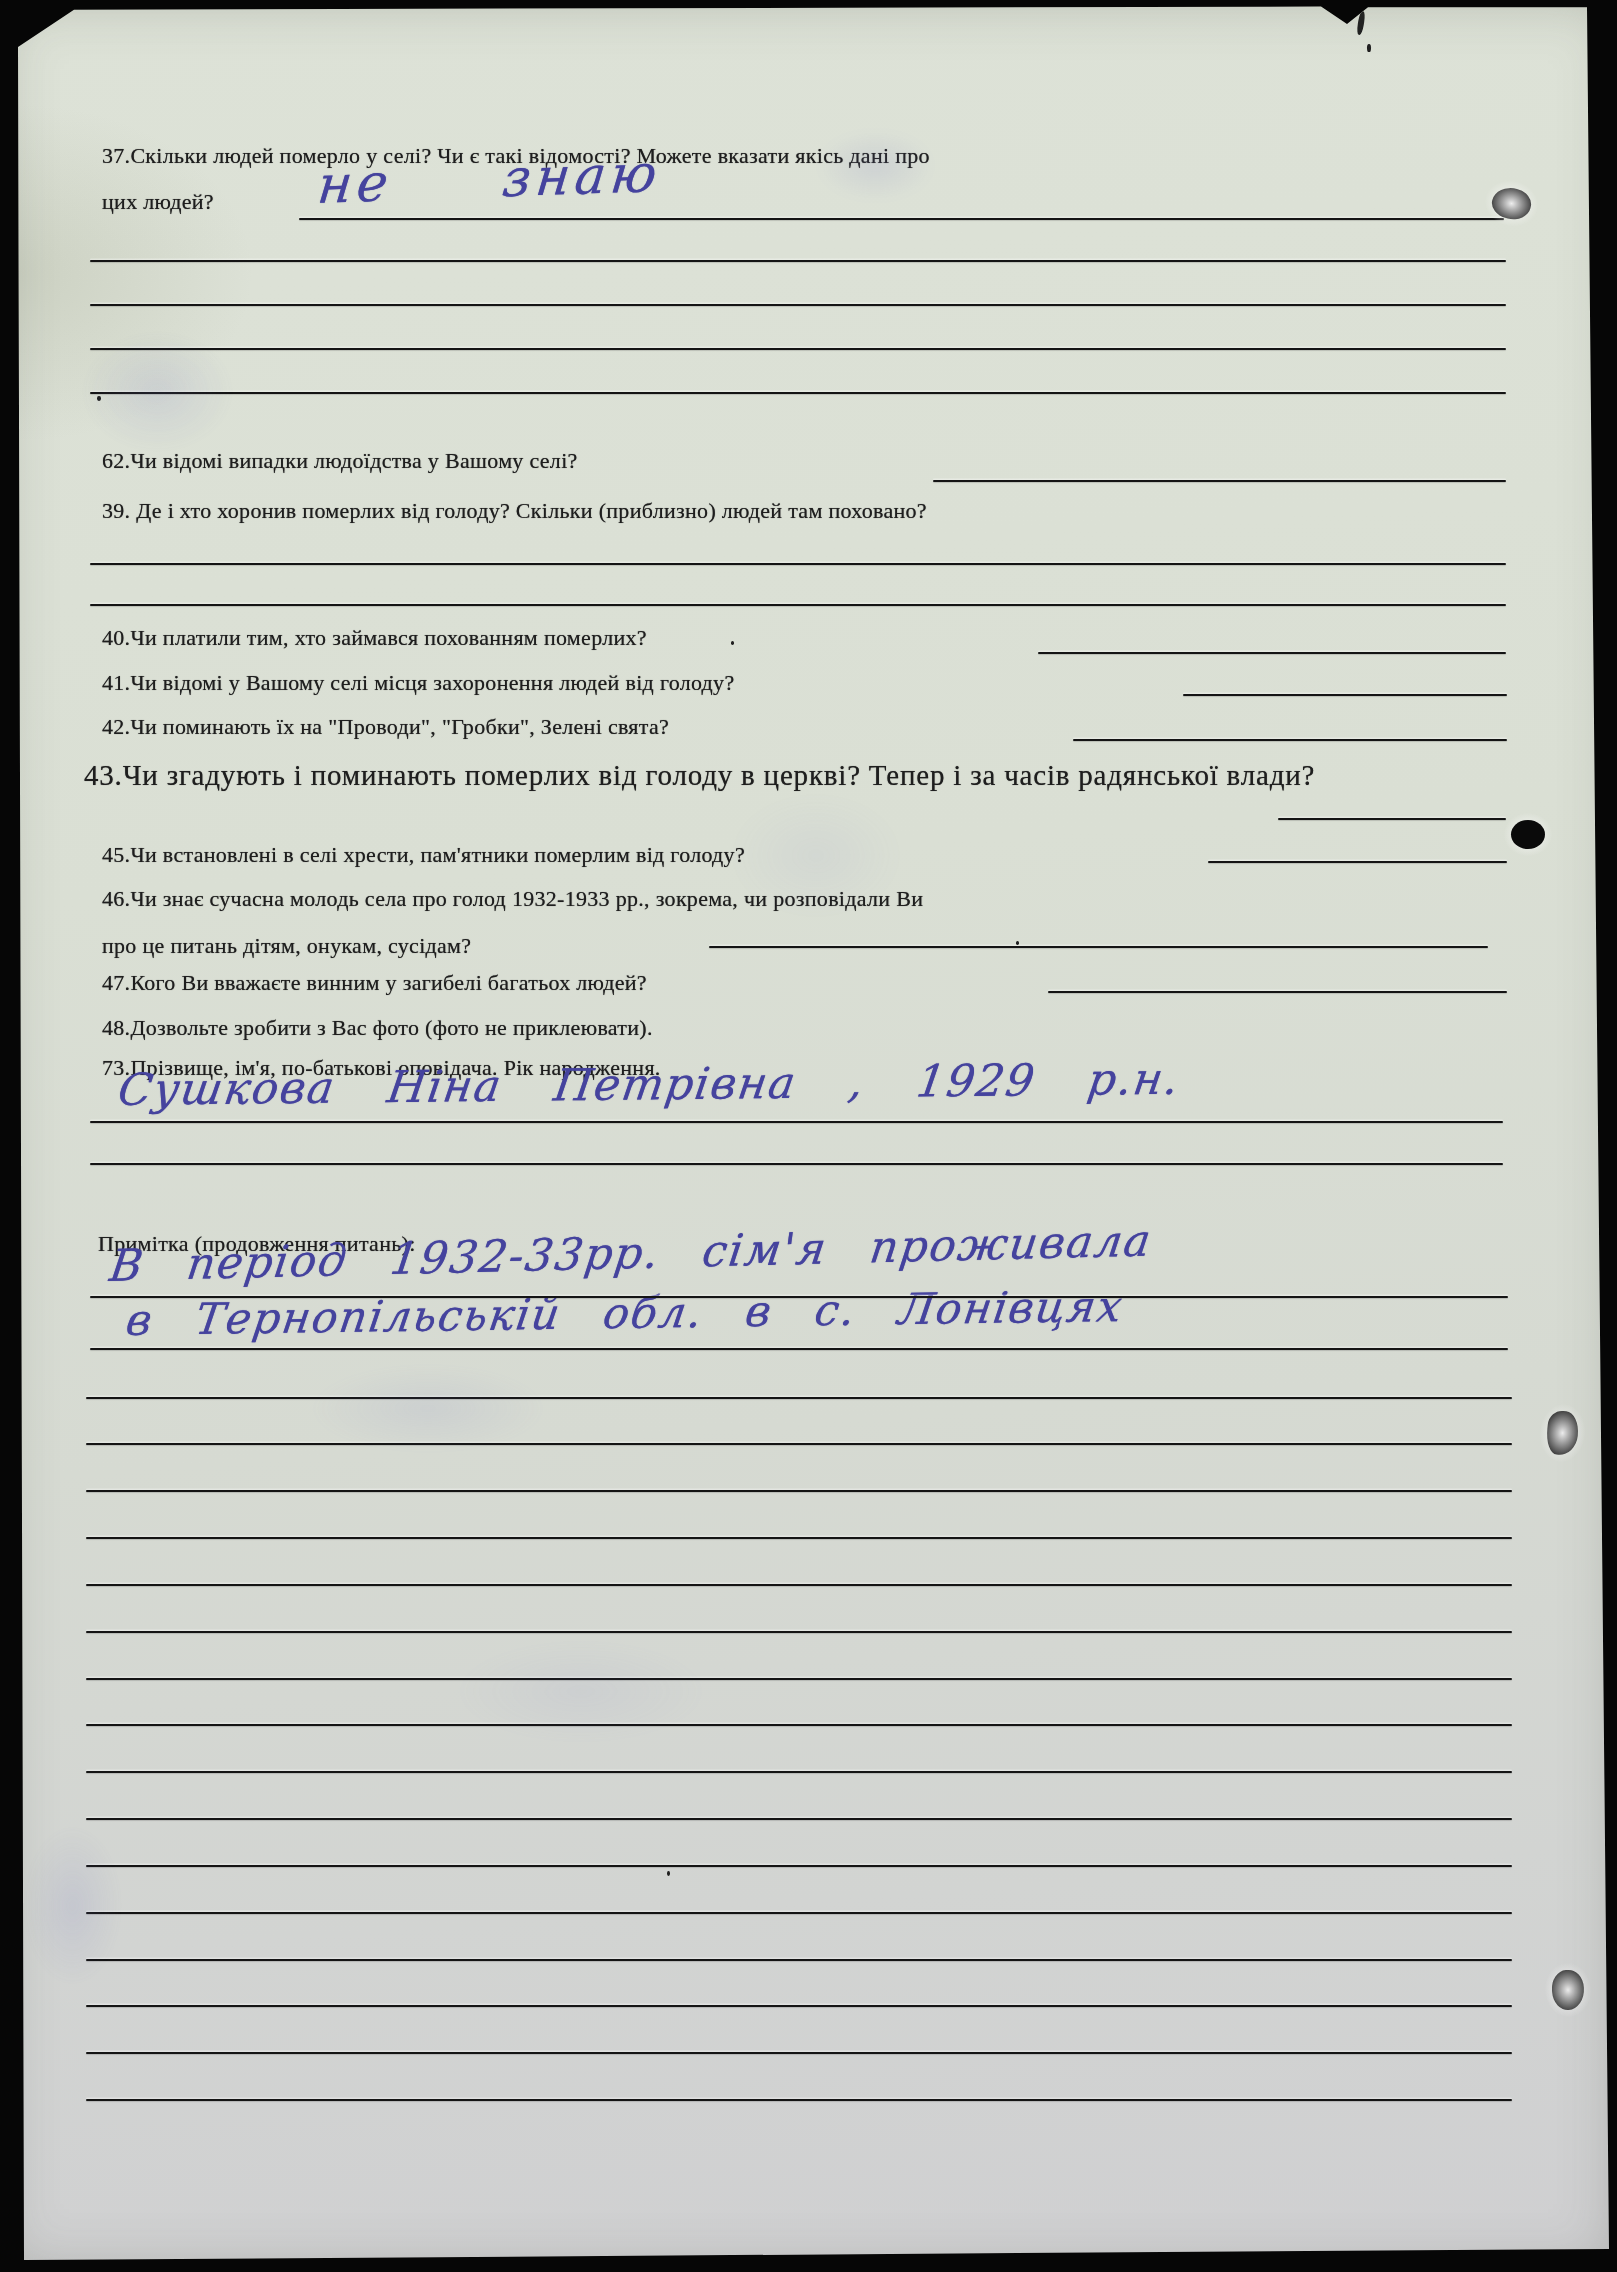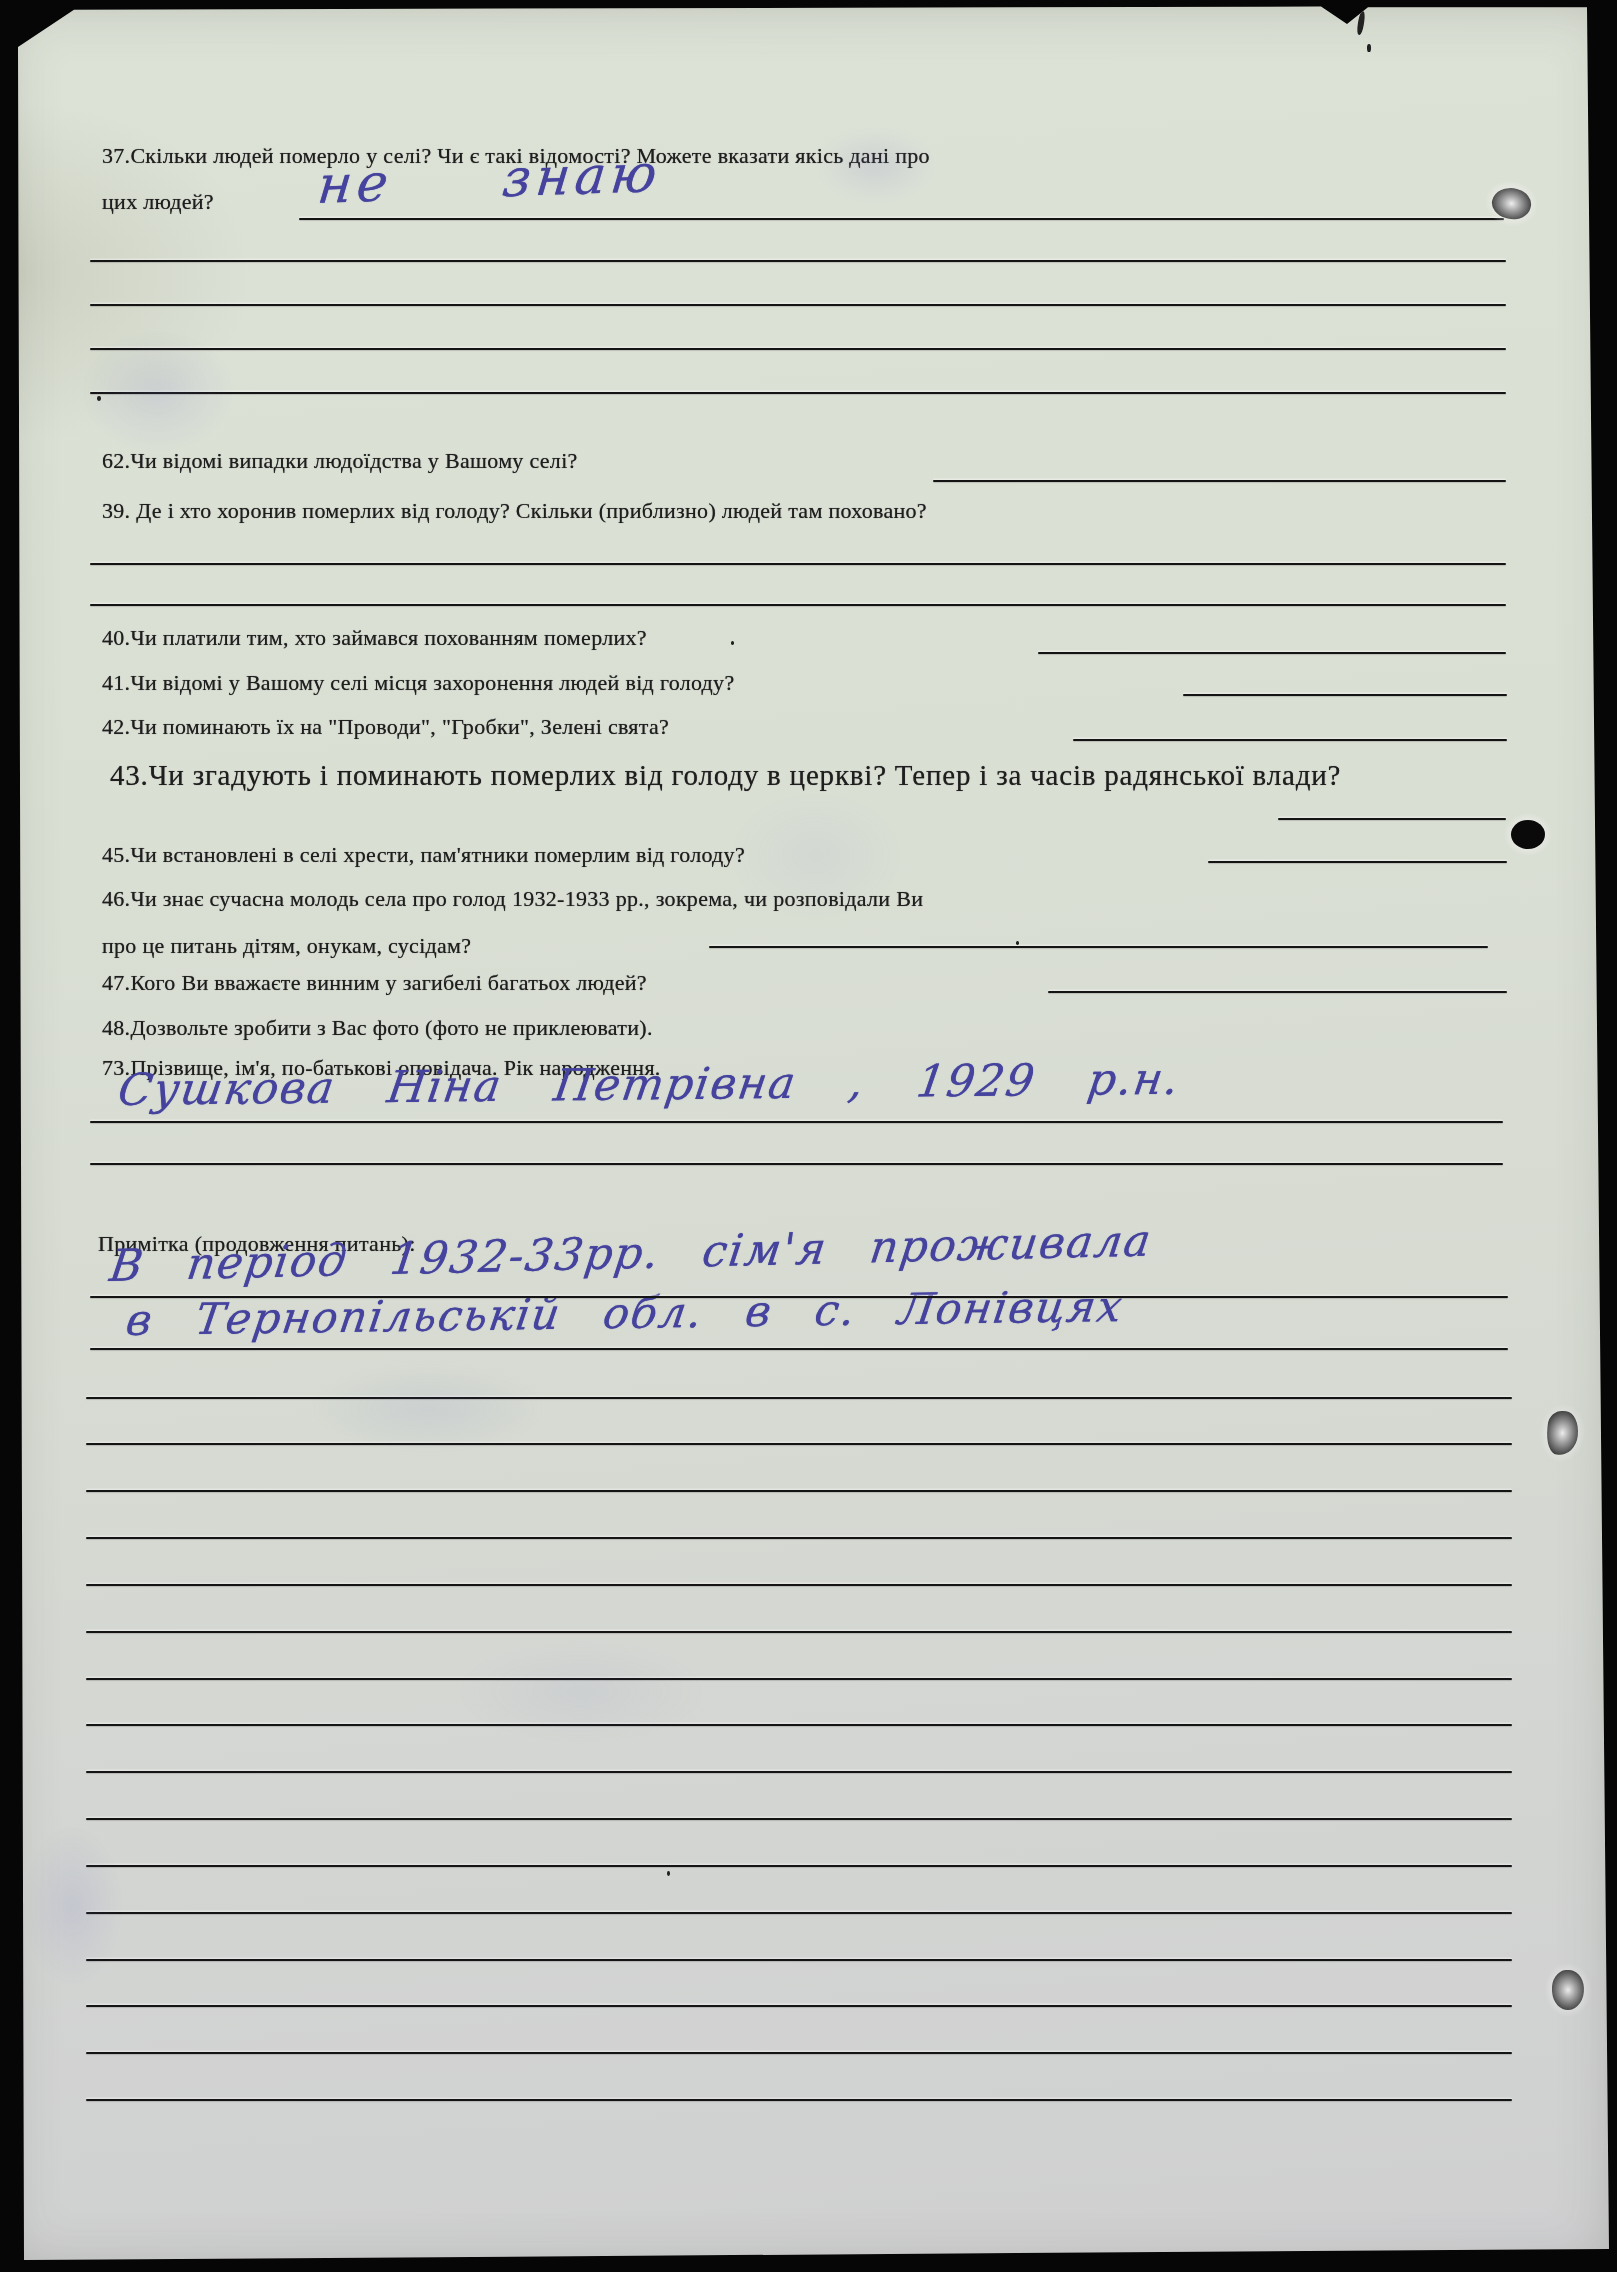--- a/index.html
+++ b/index.html
@@ -73,21 +73,21 @@
 
 <div class="paper">
 
   <div class="q" style="top:133px">37.Скільки людей померло у селі? Чи є такі відомості?  Можете вказати якісь дані про</div>
   <div class="q" style="top:179px">цих людей?</div>
   <div class="q" style="top:438px">62.Чи відомі випадки людоїдства у Вашому селі?</div>
   <div class="q" style="top:488px">39. Де і хто хоронив померлих від голоду? Скільки (приблизно) людей там поховано?</div>
   <div class="q" style="top:615px">40.Чи платили тим, хто займався похованням померлих?</div>
   <div class="q" style="top:660px">41.Чи відомі у Вашому селі місця захоронення людей від голоду?</div>
   <div class="q" style="top:704px">42.Чи поминають їх на "Проводи", "Гробки", Зелені свята?</div>
-  <div class="q small" style="top:752px;left:110px">43.Чи згадують і поминають померлих від голоду в церкві? Тепер і за часів радянської влади?</div>
+  <div class="q small" style="top:752px;left:84px">43.Чи згадують і поминають померлих від голоду в церкві? Тепер і за часів радянської влади?</div>
   <div class="q" style="top:832px">45.Чи встановлені в селі хрести, пам'ятники померлим від голоду?</div>
   <div class="q" style="top:876px">46.Чи знає сучасна молодь села про голод 1932-1933 рр., зокрема, чи розповідали Ви</div>
   <div class="q" style="top:923px">про це питань дітям, онукам, сусідам?</div>
   <div class="q" style="top:960px">47.Кого Ви вважаєте винним у загибелі багатьох людей?</div>
   <div class="q" style="top:1005px">48.Дозвольте зробити з Вас фото (фото не приклеювати).</div>
   <div class="q" style="top:1045px">73.Прізвище, ім'я, по-батькові оповідача. Рік народження.</div>
   <div class="q" style="top:1221px;left:98px">Примітка (продовження питань):</div>
 
   <div class="hw hw-q37" style="top:155px;left:315px">не знаю</div>
   <div class="hw hw-name" style="top:1064px;left:115px">Сушкова  Ніна  Петрівна , 1929 р.н.</div>

